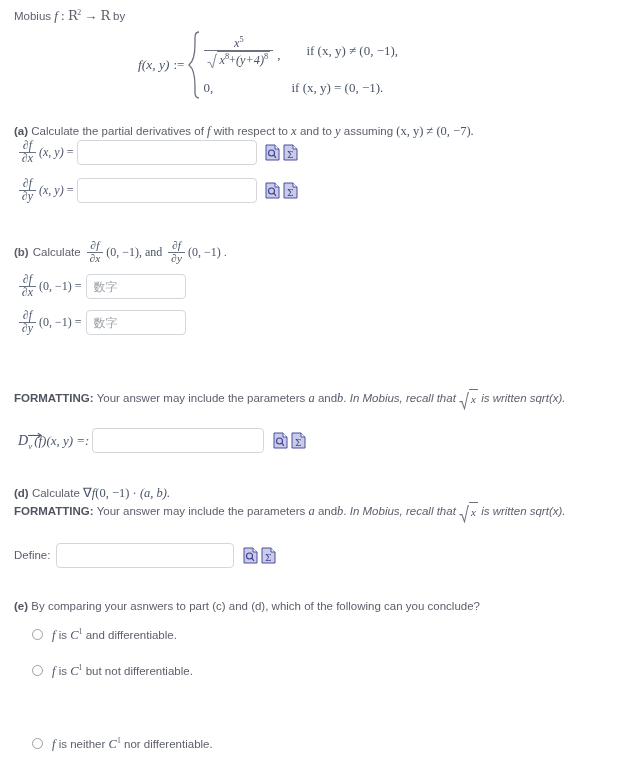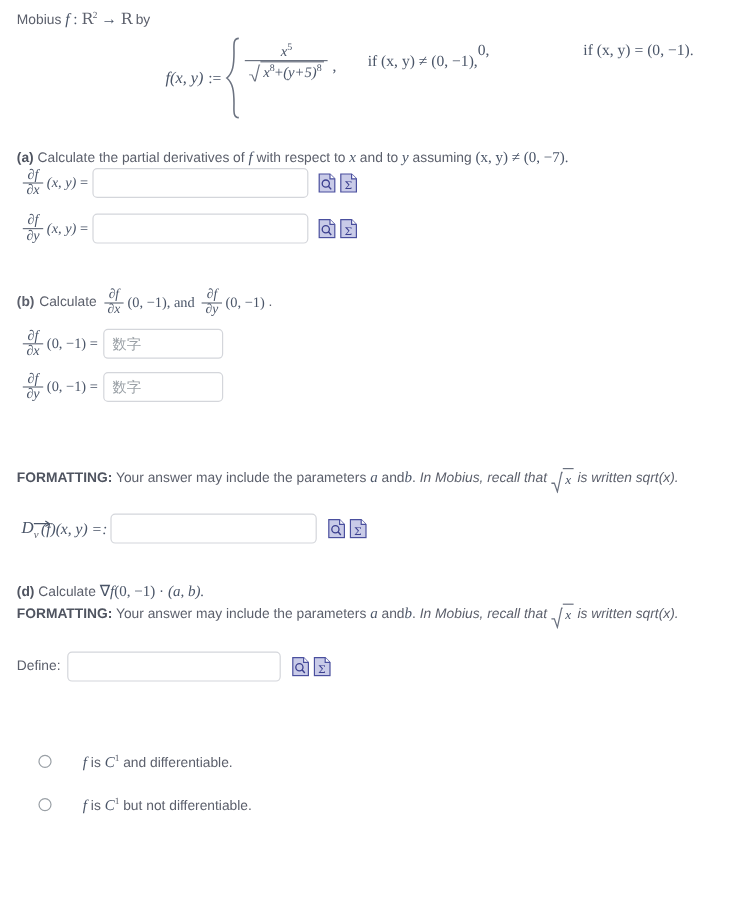--- a/index.html
+++ b/index.html
@@ -67,21 +67,21 @@
     outline: none;
     vertical-align: middle;
   }
   input.ans::placeholder { color: #9aa0a6; }
 
   
   .iconpair { display: inline-flex; gap: 3px; vertical-align: middle; }
   .docicon { width: 15px; height: 17px; display: inline-block; cursor: pointer; }
 
   
-  .radio-row { display: flex; align-items: center; gap: 26px; justify-content: center; }
+  .radio-row { display: flex; align-items: center; gap: 9px; justify-content: center; }
   .radio {
     width: 11px; height: 11px; border: 1px solid #9aa0a6;
     border-radius: 50%; background: #fff; flex: none; cursor: pointer;
   }
   .opt-label { font-size: 11.5px; color: #5b5f6b; cursor: pointer; }
 
   
   .abs { position: absolute; }
 </style>
 </head>
@@ -101,32 +101,32 @@
 
   <div class="abs" style="left:138px; top:30px; display:flex; align-items:center;">
 
     <span class="mi" style="font-size:13.5px; margin-right:4px;">f(x, y)</span>
     <span class="mo" style="font-size:13px; margin-right:3px;">:=</span>
 
     <svg width="14" height="70" viewBox="0 0 14 70" style="margin-right:2px;">
       <path d="M12 2 C7 2, 8 8, 8 14 C8 24, 7 31, 2 35 C7 39, 8 46, 8 56 C8 62, 7 68, 12 68" fill="none" stroke="#6b7280" stroke-width="1.3"></path>
     </svg>
 
-    <div style="display:flex; justify-content:space-between; height:68px;">
+    <div style="display:flex; flex-direction:column; justify-content:space-between; height:68px;">
 
       <div style="display:flex; align-items:center; height:40px;">
         <div class="frac" style="font-size:12.5px;">
           <span class="num"><span class="mi">x</span><sup class="mex">5</sup></span>
           <span class="den">
             <span class="sqrt">
               <svg class="radsign" viewBox="0 0 10 22" preserveAspectRatio="none">
                 <path d="M0.5 13 L3 13 L5.5 21 L9 1.5 L10 1.5" fill="none" stroke="#6b7280" stroke-width="1"></path>
               </svg>
               <span class="radicand">
-                <span class="mi">x</span><sup class="mex">8</sup><span class="mo">+</span><span class="mi">(y+5)</span><sup class="mex">8</sup>
+                <span class="mi">x</span><sup class="mex">8</sup><span class="mo">+</span><span class="mi">(y+4)</span><sup class="mex">8</sup>
               </span>
             </span>
           </span>
         </div>
         <span class="mo" style="font-size:13px; margin:8px 0 0 3px;">,</span>
         <span class="mn" style="font-size:13px; margin-left:26px; white-space:nowrap;">if (x, y) ≠ (0, −1),</span>
       </div>
 
       <div style="display:flex; align-items:center; height:22px;">
         <span class="mn" style="font-size:13px; width:62px;">0,</span>
@@ -300,32 +300,43 @@
         <line x1="8.7" y1="11.2" x2="11" y2="13.8" stroke="#3b3f8f" stroke-width="1.2"></line>
       </svg>
       <svg class="docicon" viewBox="0 0 15 17">
         <path d="M1 1 h9 l4 4 v11 h-13 z" fill="#c9cbe8" stroke="#4a4f9e" stroke-width="1"></path>
         <path d="M10 1 v4 h4" fill="#ffffff" stroke="#4a4f9e" stroke-width="1"></path>
         <text x="4" y="13.5" font-family="DejaVu Serif, serif" font-size="9" fill="#3b3f8f">Σ</text>
       </svg>
     </span>
   </div>
 
+  <div class="abs prompt" style="left:14px; top:598px; width:600px;">
+    <b>(e)</b>
+    <span>By comparing your asnwers to part (c) and (d),  which of the following can you conclude?</span>
+  </div>
 
   <div class="abs radio-row" style="left:32px; top:627px;">
     <span class="radio"></span>
     <span class="opt-label"><span class="mi" style="font-size:12.5px;">f</span>
       <span>is</span>
       <span class="mn" style="font-size:12.5px; font-style:italic;">C</span><sup class="mex">1</sup>
       <span>and differentiable.</span></span>
   </div>
 
   <div class="abs radio-row" style="left:32px; top:663px;">
     <span class="radio"></span>
     <span class="opt-label"><span class="mi" style="font-size:12.5px;">f</span>
       <span>is</span>
       <span class="mn" style="font-size:12.5px; font-style:italic;">C</span><sup class="mex">1</sup>
       <span>but not differentiable.</span></span>
   </div>
 
 
+  <div class="abs radio-row" style="left:32px; top:736px;">
+    <span class="radio"></span>
+    <span class="opt-label"><span class="mi" style="font-size:12.5px;">f</span>
+      <span>is neither</span>
+      <span class="mn" style="font-size:12.5px; font-style:italic;">C</span><sup class="mex">1</sup>
+      <span>nor differentiable.</span></span>
+  </div>
 
 </div>
 
 </body></html>

